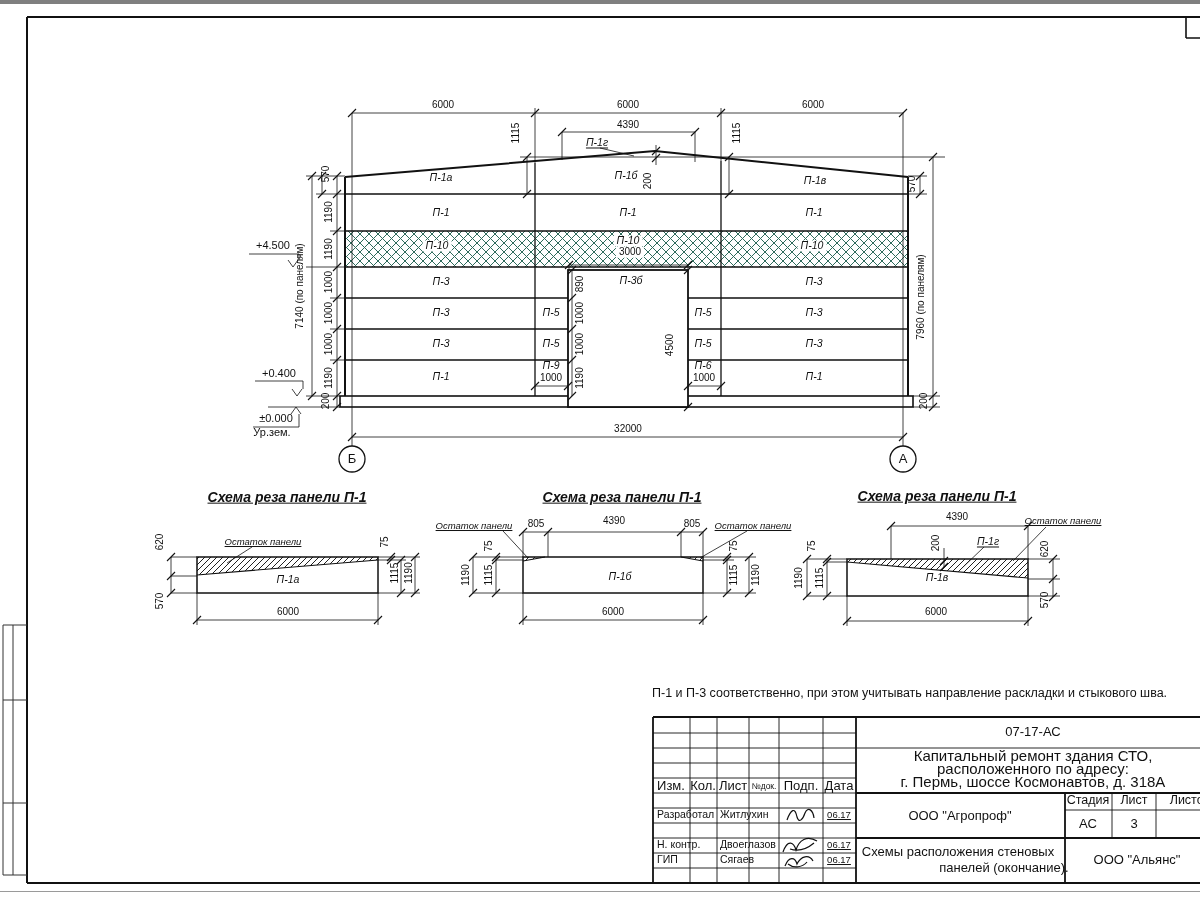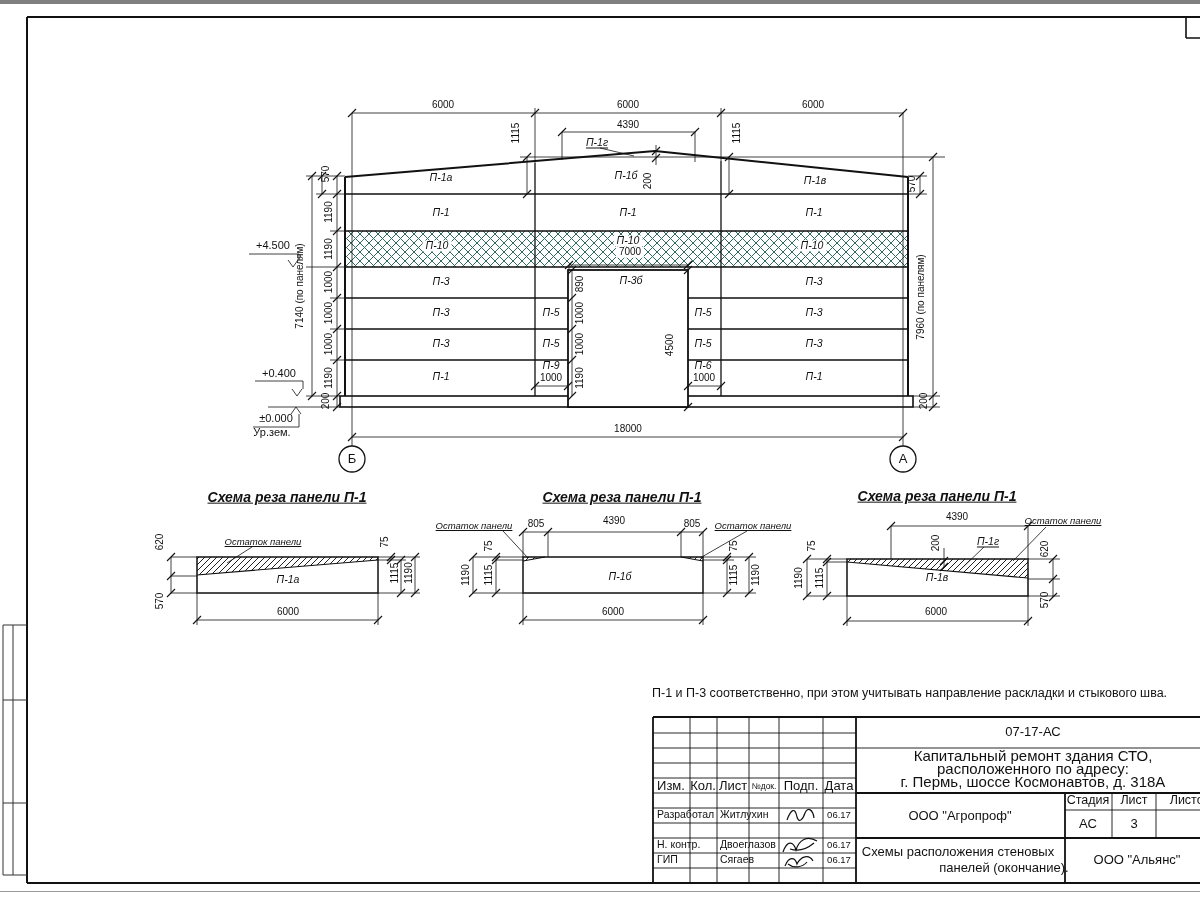--- a/index.html
+++ b/index.html
@@ -17,21 +17,21 @@
   .u{text-decoration:underline;}
   .rem{font-size:9.5px;font-style:italic;text-decoration:underline;}
   .ttl{font-size:15.5px;font-style:italic;font-weight:bold;text-decoration:underline;}
   .sttl{font-size:14px;font-style:italic;font-weight:bold;text-decoration:underline;}
   .note{font-size:12.5px;}
   .mk{font-size:11px;}
   .ax{font-size:13px;}
   .tbh{font-size:13px;}
   .tbxs{font-size:8.5px;}
   .tbr{font-size:10.5px;text-align:right;}
-  .tbd{font-size:9.5px;}
+  .tbd{font-size:9.5px;text-decoration:underline;}
   .tbc{font-size:13px;}
   .tbp{font-size:15px;}
   .tbl2{font-size:12.5px;}
   .tick{stroke:#111;stroke-width:1.1;fill:none;}
 </style>
 </head>
 <body>
 
 <div id="stage">
   <div class="gtop"></div>
@@ -281,29 +281,29 @@
     <span class="t d rot" style="left: 329px; top: 249px;">1190</span>
     <span class="t d rot" style="left: 329px; top: 282px;">1000</span>
     <span class="t d rot" style="left: 329px; top: 313px;">1000</span>
     <span class="t d rot" style="left: 329px; top: 344px;">1000</span>
     <span class="t d rot" style="left: 329px; top: 378px;">1190</span>
     <span class="t d rot" style="left: 326px; top: 401px;">200</span>
     <span class="t d rot" style="left: 300px; top: 286px;">7140 (по панелям)</span>
     <span class="t d rot" style="left: 912px; top: 184px;">570</span>
     <span class="t d rot" style="left: 921px; top: 297px;">7960 (по панелям)</span>
     <span class="t d rot" style="left: 924px; top: 401px;">200</span>
-    <span class="t d wbg" style="left: 630px; top: 252px;">7000</span>
+    <span class="t d wbg" style="left: 630px; top: 252px;">3000</span>
     <span class="t d rot" style="left: 580px; top: 284px;">890</span>
     <span class="t d rot" style="left: 580px; top: 313px;">1000</span>
     <span class="t d rot" style="left: 580px; top: 344px;">1000</span>
     <span class="t d rot" style="left: 580px; top: 378px;">1190</span>
     <span class="t d rot" style="left: 670px; top: 345px;">4500</span>
     <span class="t d" style="left: 551px; top: 378px;">1000</span>
     <span class="t d" style="left: 704px; top: 378px;">1000</span>
-    <span class="t d" style="left: 628px; top: 429px;">18000</span>
+    <span class="t d" style="left: 628px; top: 429px;">32000</span>
     <span class="t lbl" style="left: 441px; top: 178px;">П-1а</span>
     <span class="t lbl" style="left: 626px; top: 176px;">П-1б</span>
     <span class="t lbl" style="left: 815px; top: 181px;">П-1в</span>
     <span class="t lbl u" style="left: 597px; top: 143px;">П-1г</span>
     <span class="t lbl" style="left: 441px; top: 213px;">П-1</span>
     <span class="t lbl" style="left: 628px; top: 213px;">П-1</span>
     <span class="t lbl" style="left: 814px; top: 213px;">П-1</span>
     <span class="t lbl wbg" style="left: 437px; top: 246px;">П-10</span>
     <span class="t lbl wbg" style="left: 628px; top: 241px;">П-10</span>
     <span class="t lbl wbg" style="left: 812px; top: 246px;">П-10</span>

